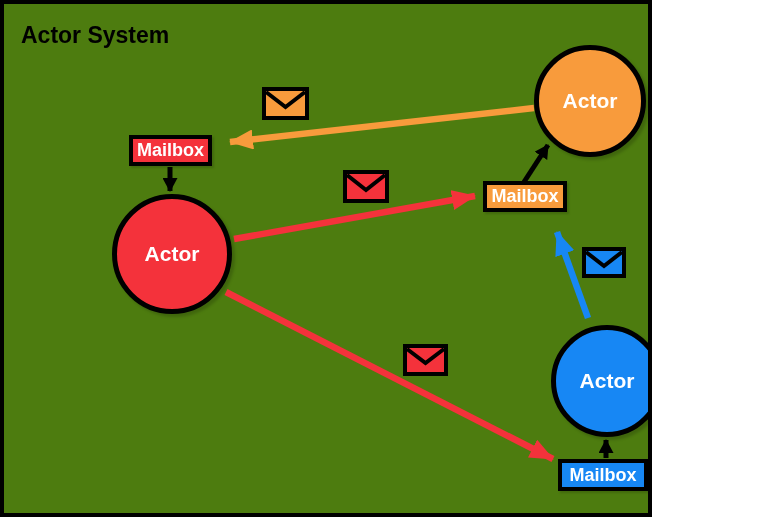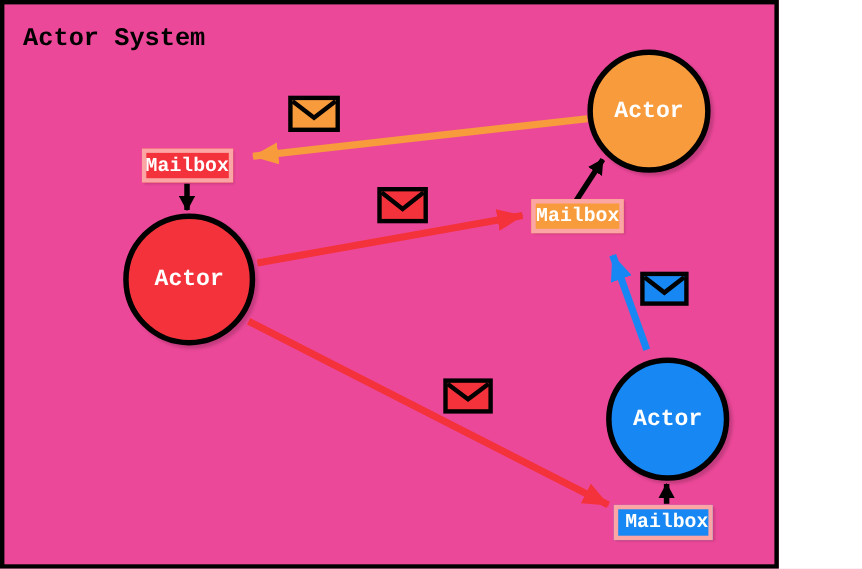--- a/index.html
+++ b/index.html
@@ -1,24 +1,24 @@
 <!DOCTYPE html>
 <html><head>
 <meta charset="utf-8">
 <style>
   html, body { margin: 0; padding: 0; background: #ffffff; }
   .canvas {
     position: relative;
-    width: 708px;
+    width: 652px;
     height: 517px;
     box-sizing: border-box;
     border: 4px solid #000;
-    background: #ec4899;
+    background: #4d7c0f;
     overflow: hidden;
-    font-family: Liberation Mono, monospace;
+    font-family: Liberation Sans, sans-serif;
   }
   .title {
     position: absolute;
     left: 17px;
     top: 18px;
     font-size: 23px;
     font-weight: bold;
     color: #000;
   }
   #arrow-layer {
@@ -37,24 +37,24 @@
     box-shadow: 3px 3px 3px rgba(0,0,0,0.18);
   }
   .actor span {
     color: #fff;
     font-weight: bold;
     font-size: 21px;
   }
   .mailbox {
     position: absolute;
     box-sizing: border-box;
-    border: 4px solid #fca5a5;
+    border: 4px solid #000000;
     display: flex;
     align-items: center;
-    justify-content: flex-end;
+    justify-content: center;
     box-shadow: 2px 2px 2px rgba(0,0,0,0.15);
   }
   .mailbox span {
     color: #fff;
     font-weight: bold;
     font-size: 18px;
     white-space: nowrap;
   }
   .envelope {
     position: absolute;

